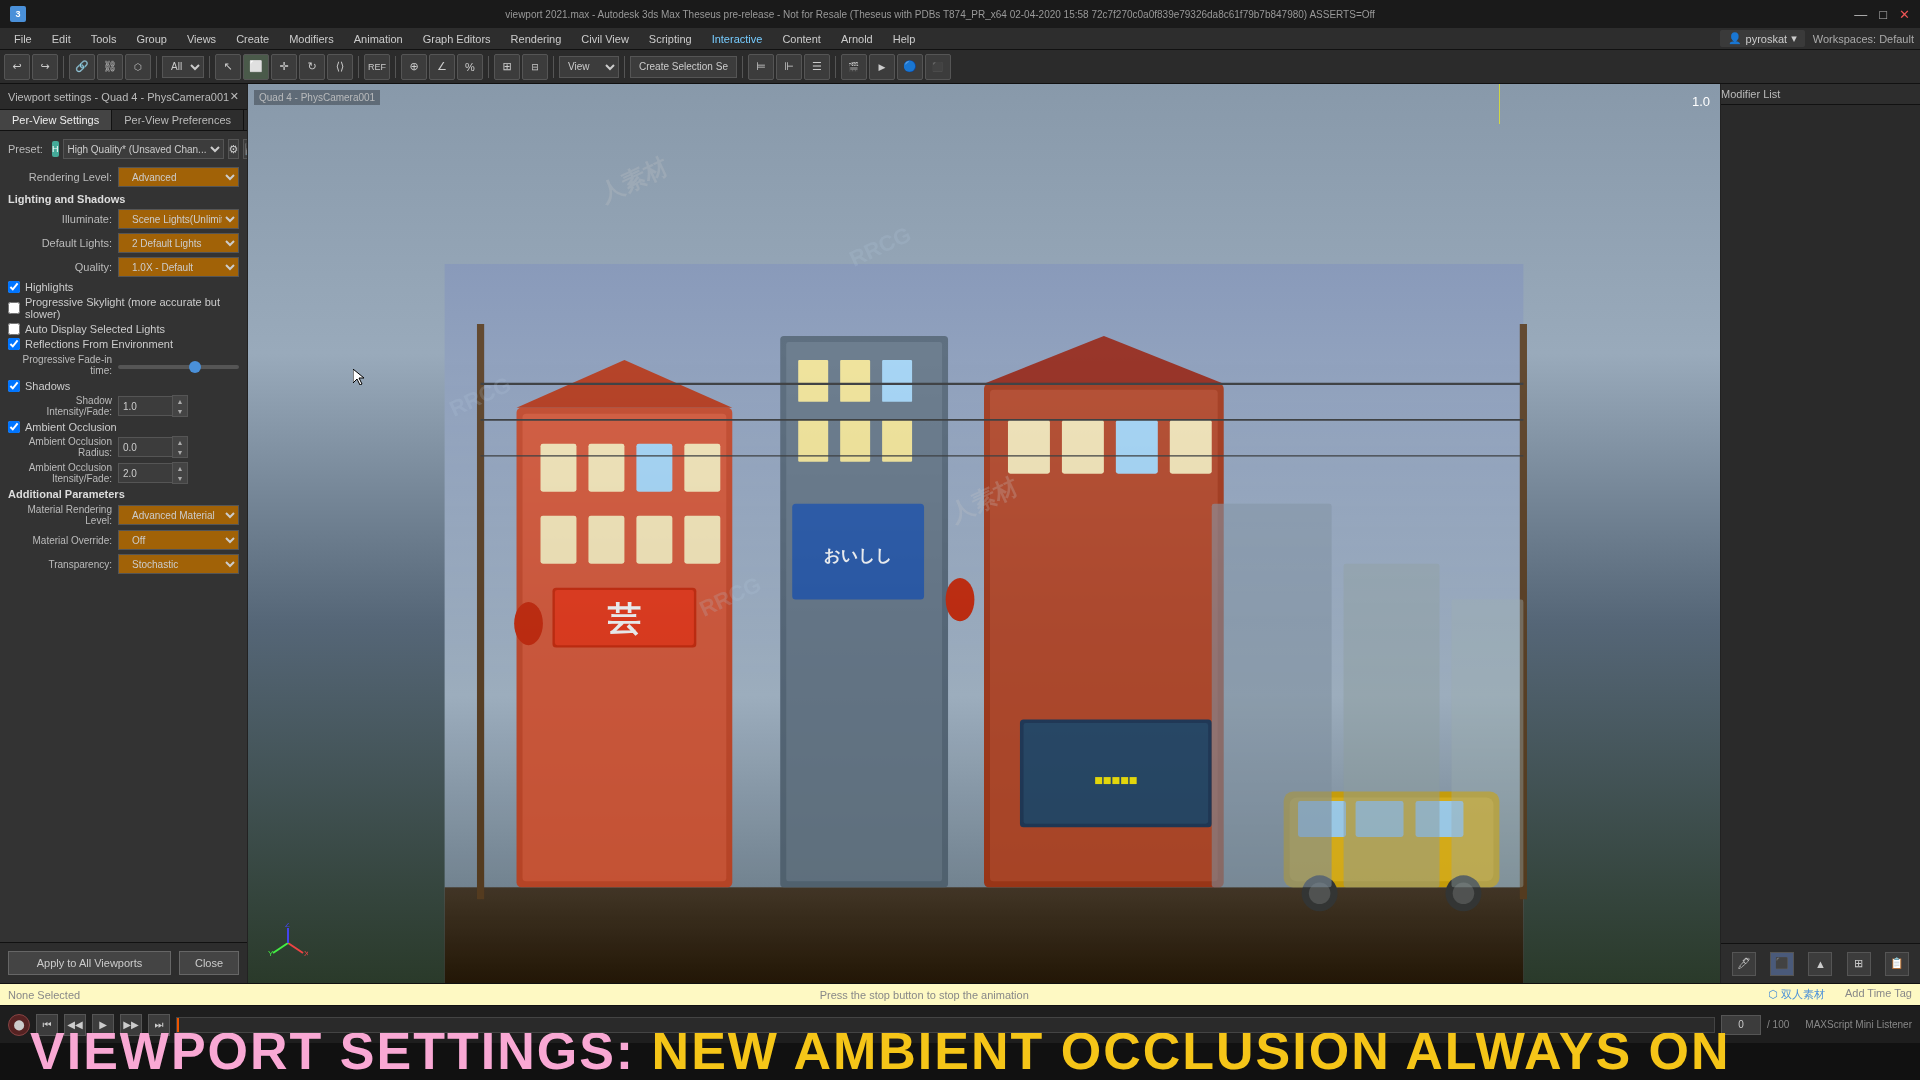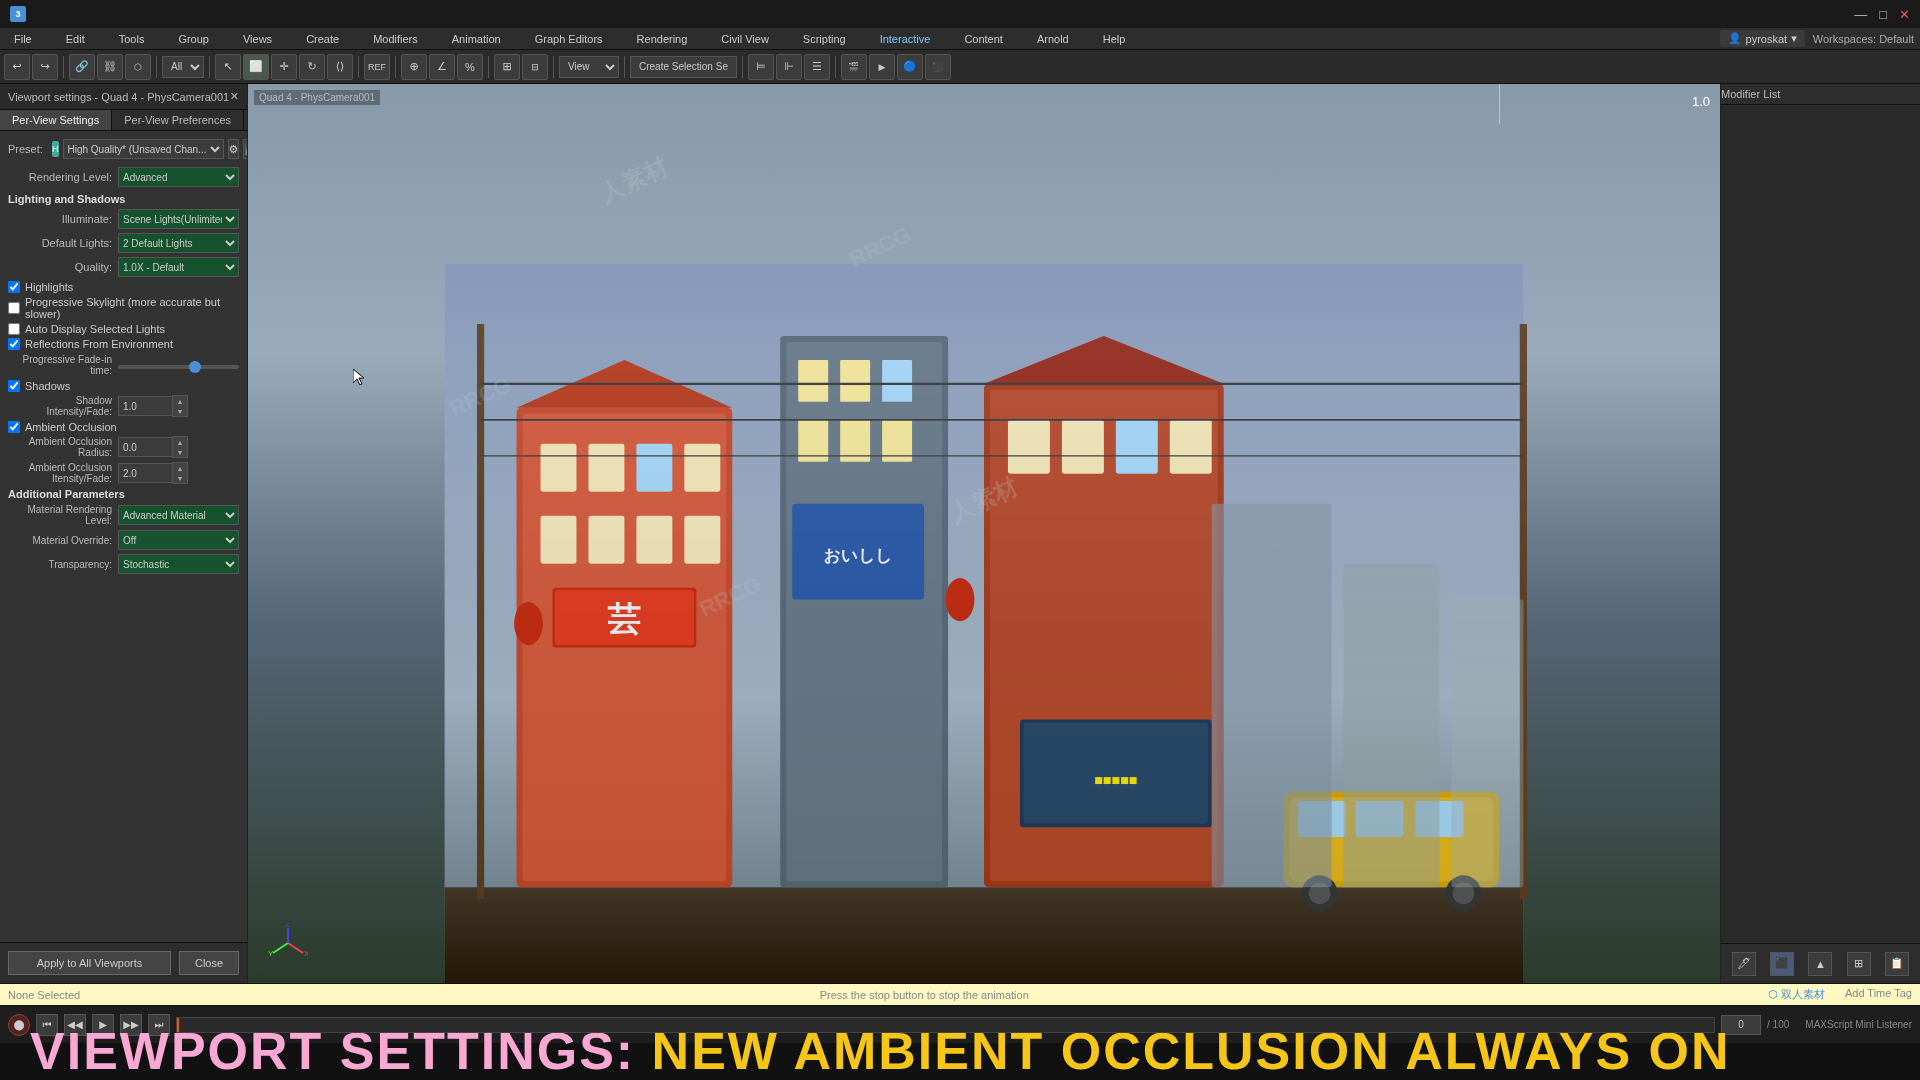--- a/index.html
+++ b/index.html
@@ -28,21 +28,21 @@
     #titlebar-controls { display: flex; gap: 12px; }
     #titlebar-controls span { cursor: pointer; font-size: 13px; }
 
     
     #menubar {
       background: #2d2d2d;
       height: 22px;
       display: flex;
       align-items: center;
       padding: 0 6px;
-      gap: 18px;
+      gap: 4px;
       border-bottom: 1px solid #111;
     }
     .menu-item {
       padding: 2px 8px;
       cursor: pointer;
       font-size: 11px;
       color: #ccc;
       white-space: nowrap;
     }
 
@@ -205,25 +205,26 @@
 
     .section-header {
       font-size: 11px;
       font-weight: bold;
       color: #ddd;
       margin: 6px 0 4px 0;
     }
 
     .dropdown-field {
       height: 20px;
-      background: #14532d;
+      background: #a16207;
       border: 1px solid #555;
       color: #ccc;
       font-size: 10px;
       width: 100%;
+      padding-left: 9px;
     }
 
     .checkbox-row {
       display: flex;
       align-items: center;
       margin-bottom: 3px;
       gap: 5px;
     }
     .checkbox-row input[type="checkbox"] {
       margin: 0;
@@ -477,20 +478,21 @@
       cursor: pointer;
     }
   </style>
 </head>
 <body>
 
 <div id="titlebar">
   <div style="display:flex;align-items:center;gap:6px;">
     <div style="width:16px;height:16px;background:#4a90d9;border-radius:2px;display:flex;align-items:center;justify-content:center;font-size:9px;color:#fff;font-weight:bold;">3</div>
   </div>
+  <div id="titlebar-title" style="font-size:10px;color:#999;overflow:hidden;text-overflow:ellipsis;white-space:nowrap;max-width:1200px;">viewport 2021.max - Autodesk 3ds Max Theseus pre-release - Not for Resale (Theseus with PDBs T874_PR_x64 02-04-2020 15:58 72c7f270c0a0f839e79326da8c61f79b7b847980) ASSERTS=Off</div>
   <div id="titlebar-controls">
     <span>—</span>
     <span>□</span>
     <span style="color:#e55;">✕</span>
   </div>
 </div>
 
 <div id="menubar">
   <div class="menu-item">File</div>
   <div class="menu-item">Edit</div>

